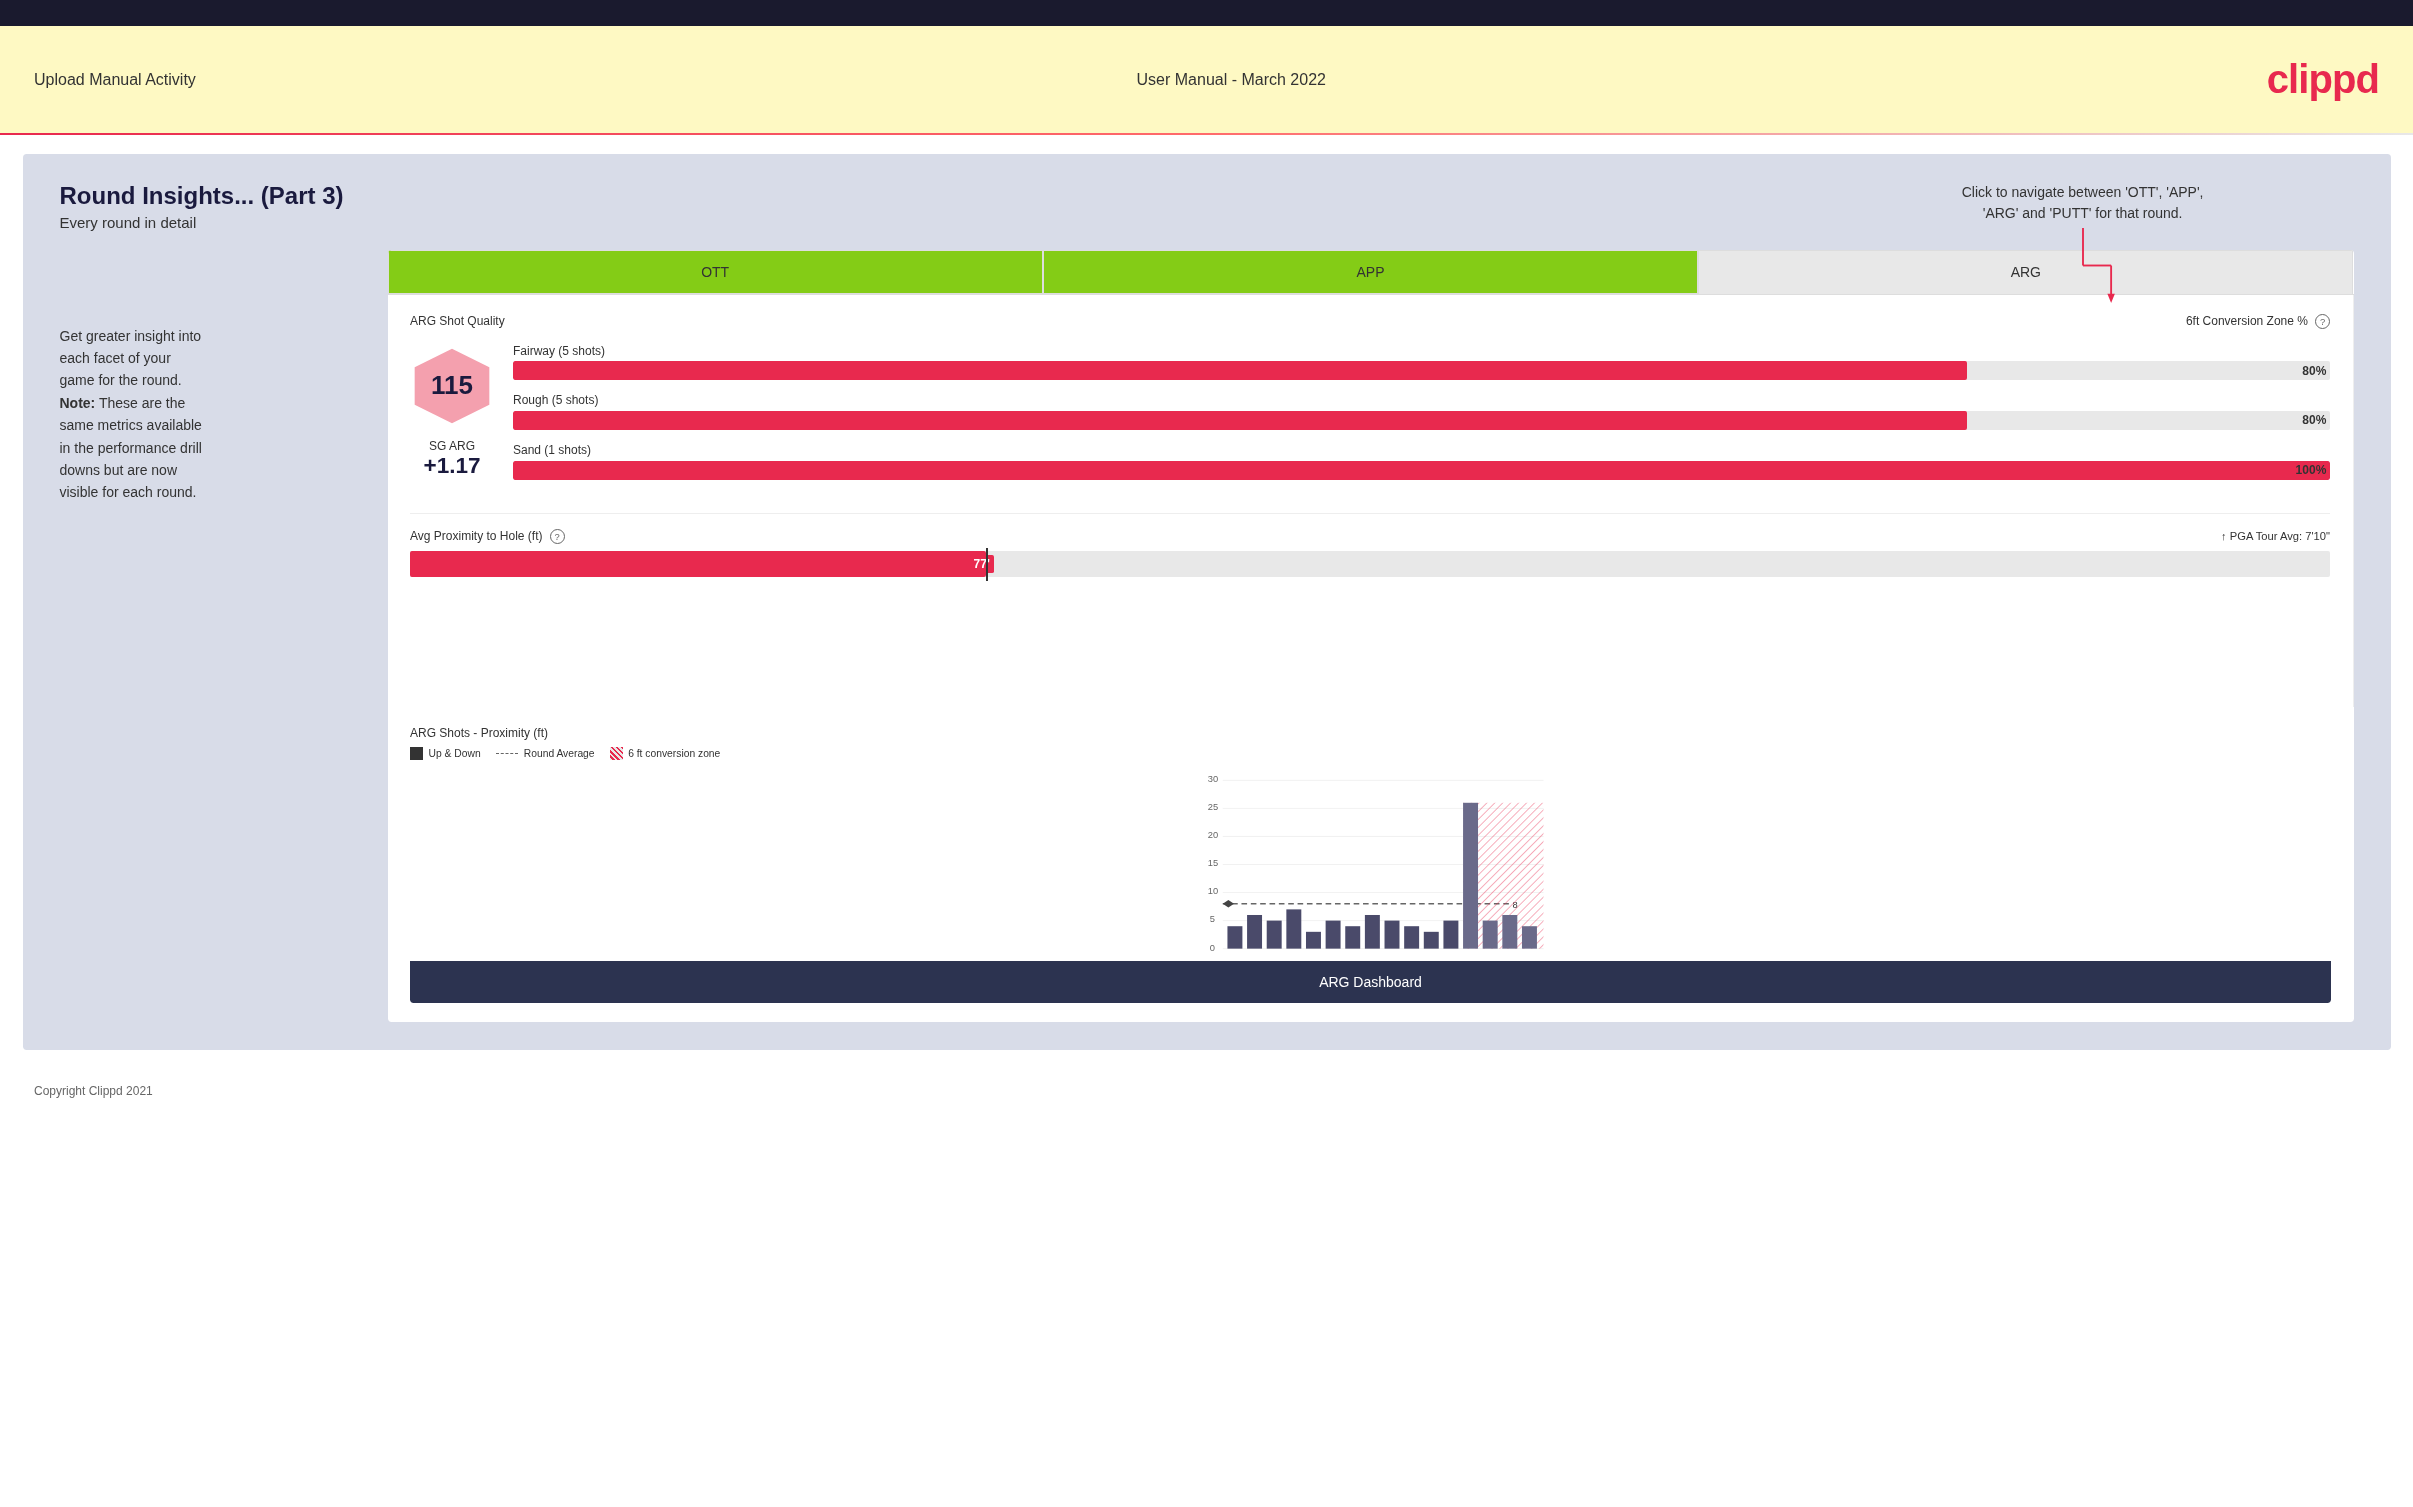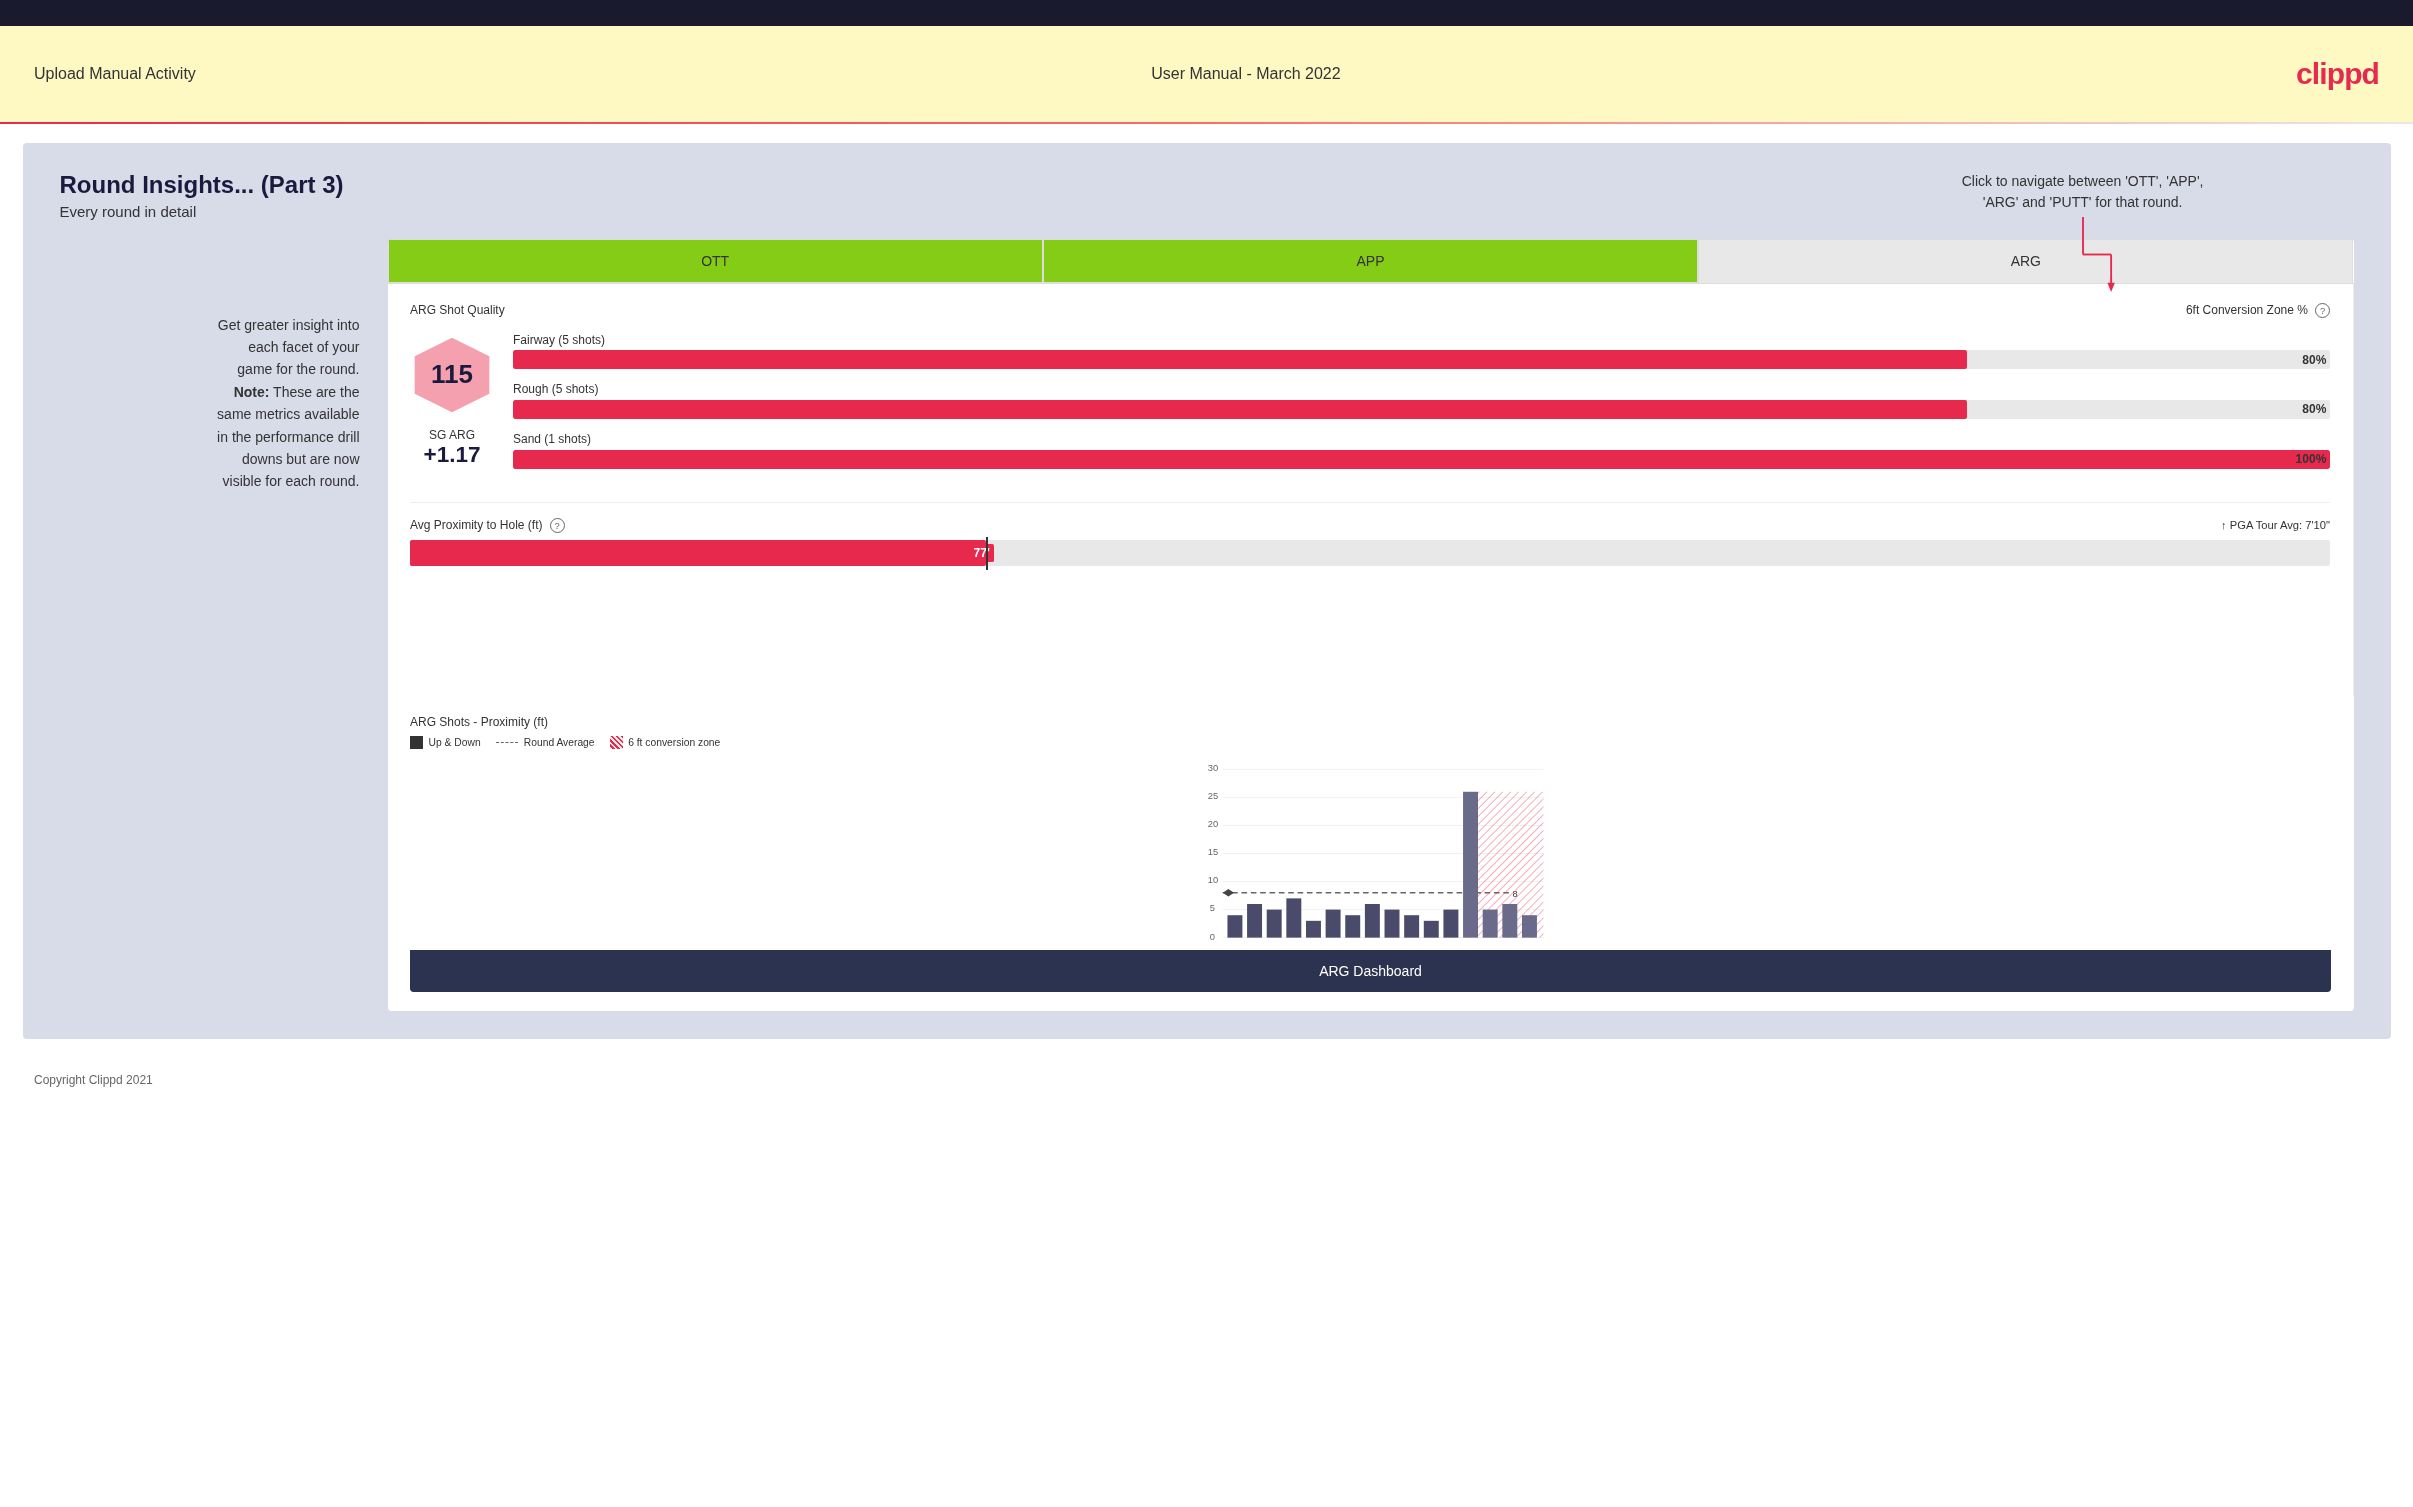--- a/index.html
+++ b/index.html
@@ -27,21 +27,21 @@
     .header-title {
       font-size: 16px;
       color: #333;
       font-weight: 400;
     }
     .header-center {
       font-size: 16px;
       color: #333;
     }
     .logo {
-      font-size: 30px;
+      font-size: 40px;
       font-weight: 700;
       color: #e8294e;
       letter-spacing: -0.9px;
     }
     .divider {
       height: 1.9px;
       background: linear-gradient(to right, #e8294e, #ff6b6b, #e8e8e8);
       margin: 0 0 0 0;
     }
     .main-content {
@@ -70,21 +70,21 @@
     }
     .left-panel {
       flex: 0 0 300px;
       display: flex;
       flex-direction: column;
       gap: 19px;
     }
     .instruction-text {
       font-size: 14px;
       color: #333;
-      text-align: right;
+      text-align: left;
       line-height: 1.6;
       margin-top: 75px;
     }
     .instruction-text strong {
       font-weight: 700;
     }
     .right-panel {
       flex: 1;
     }
     .dashboard-card {

